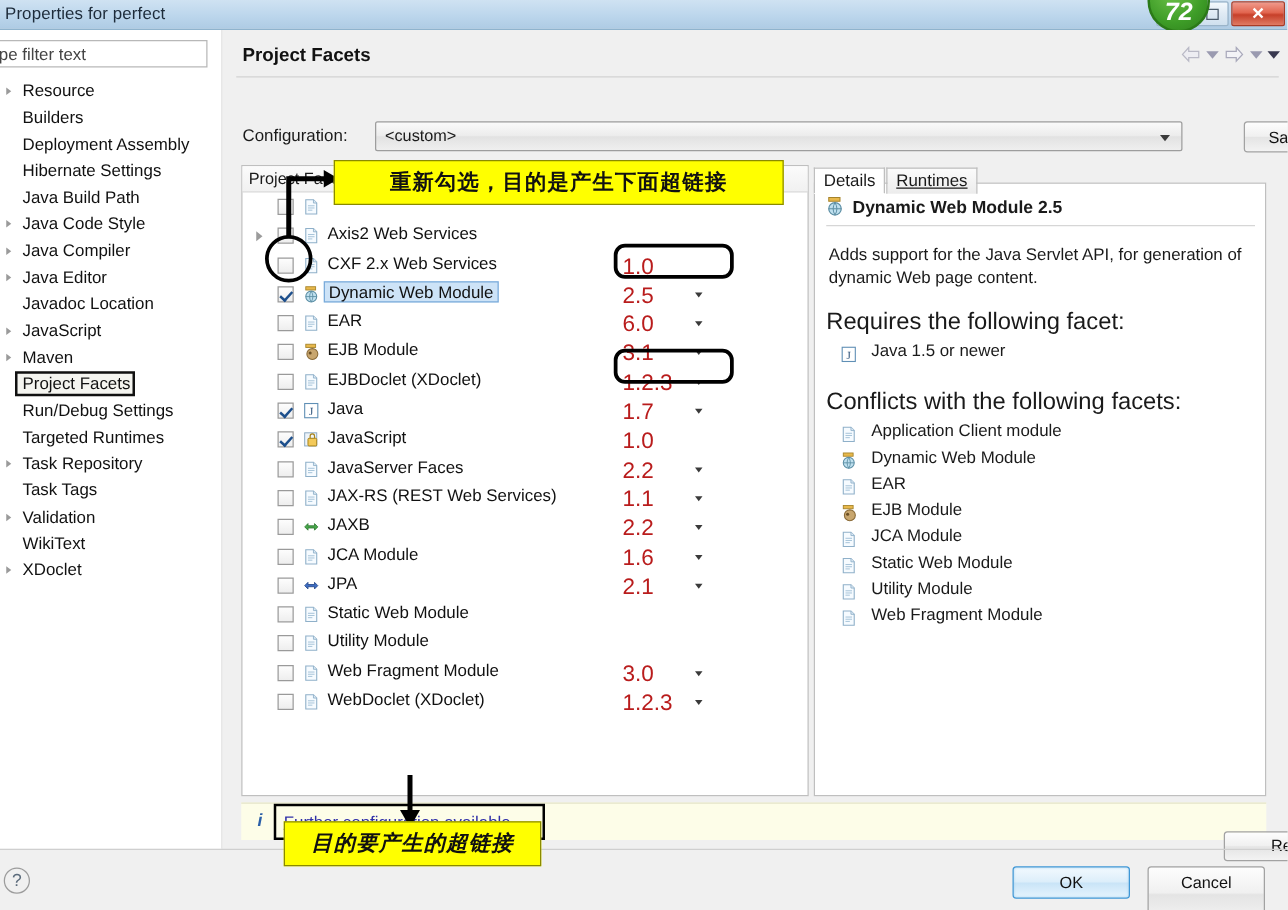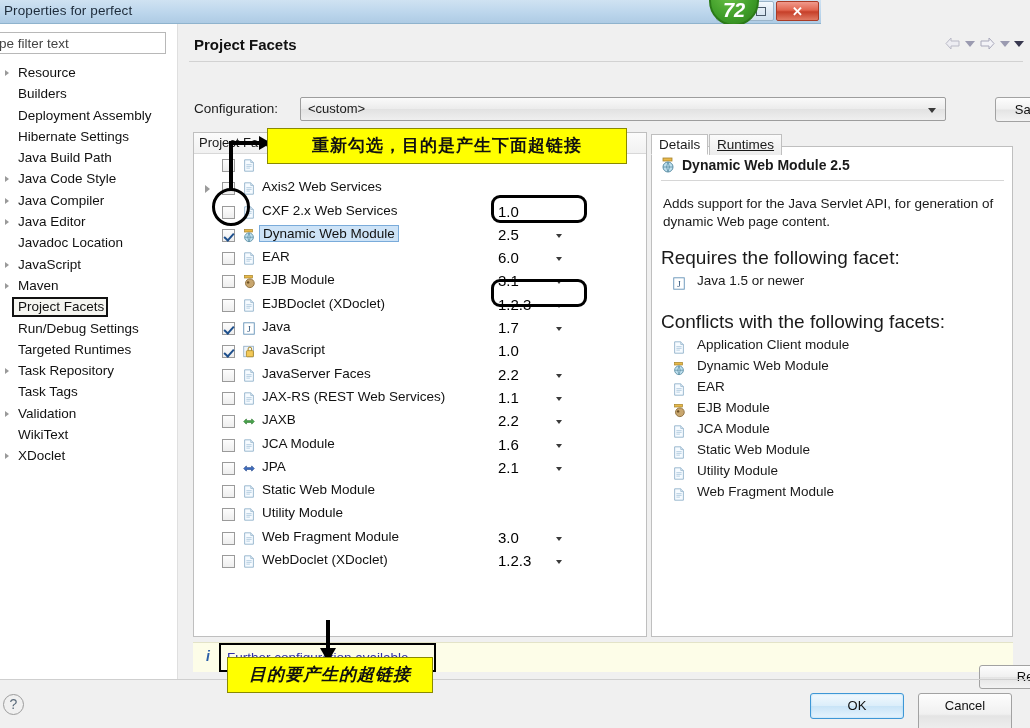--- a/index.html
+++ b/index.html
@@ -9,21 +9,21 @@
     overflow: hidden;
     font-family: "Liberation Sans", sans-serif;
     font-size: 13px;
     color: #1a1a1a;
     background: #f0f0f0;
   }
   #root { position: relative; width: 1030px; height: 728px; }
 
   
   .titlebar {
-    position: absolute; left: 0; top: 0; width: 821px; height: 24px;
+    position: absolute; left: 0; top: 0; width: 1030px; height: 24px;
     background: linear-gradient(180deg, #cfe2f2 0%, #bcd6ec 55%, #aecbe4 100%);
     border-bottom: 1px solid #8fb3cd;
   }
   .titlebar .title {
     position: absolute; left: 4px; top: 3px;
     font-size: 13.5px; color: #1d2b3a;
     letter-spacing: 0.1px;
   }
   .winbtns { position: absolute; right: 2px; top: 1px; display: flex; gap: 2px; align-items: center; }
   .winbtn {
@@ -167,21 +167,21 @@
     transform: rotate(42deg);
   }
   .ficon { position: absolute; left: 48px; top: 4px; width: 14px; height: 15px; }
   .fname {
     position: absolute; left: 68px; top: 2px; font-size: 13.5px; color: #111;
     white-space: nowrap;
   }
   .frow.selected .fname {
     background: #cde3f7; border: 1px solid #7aabda; padding: 0 3px; left: 65px; top: 1px;
   }
-  .fver { position: absolute; left: 304px; top: 2px; font-size: 15px; color: #000000; }
+  .fver { position: absolute; left: 304px; top: 2px; font-size: 18px; color: #b91c1c; }
   .fcaret {
     position: absolute; left: 362px; top: 10px; width: 0; height: 0;
     border-left: 3.5px solid transparent; border-right: 3.5px solid transparent;
     border-top: 4.5px solid #3a3a3a;
   }
 
   
   .details-panel {
     position: absolute; left: 472px; top: 122px; width: 362px; height: 491px;
     background: #ffffff; border: 1px solid #bfbfbf;

